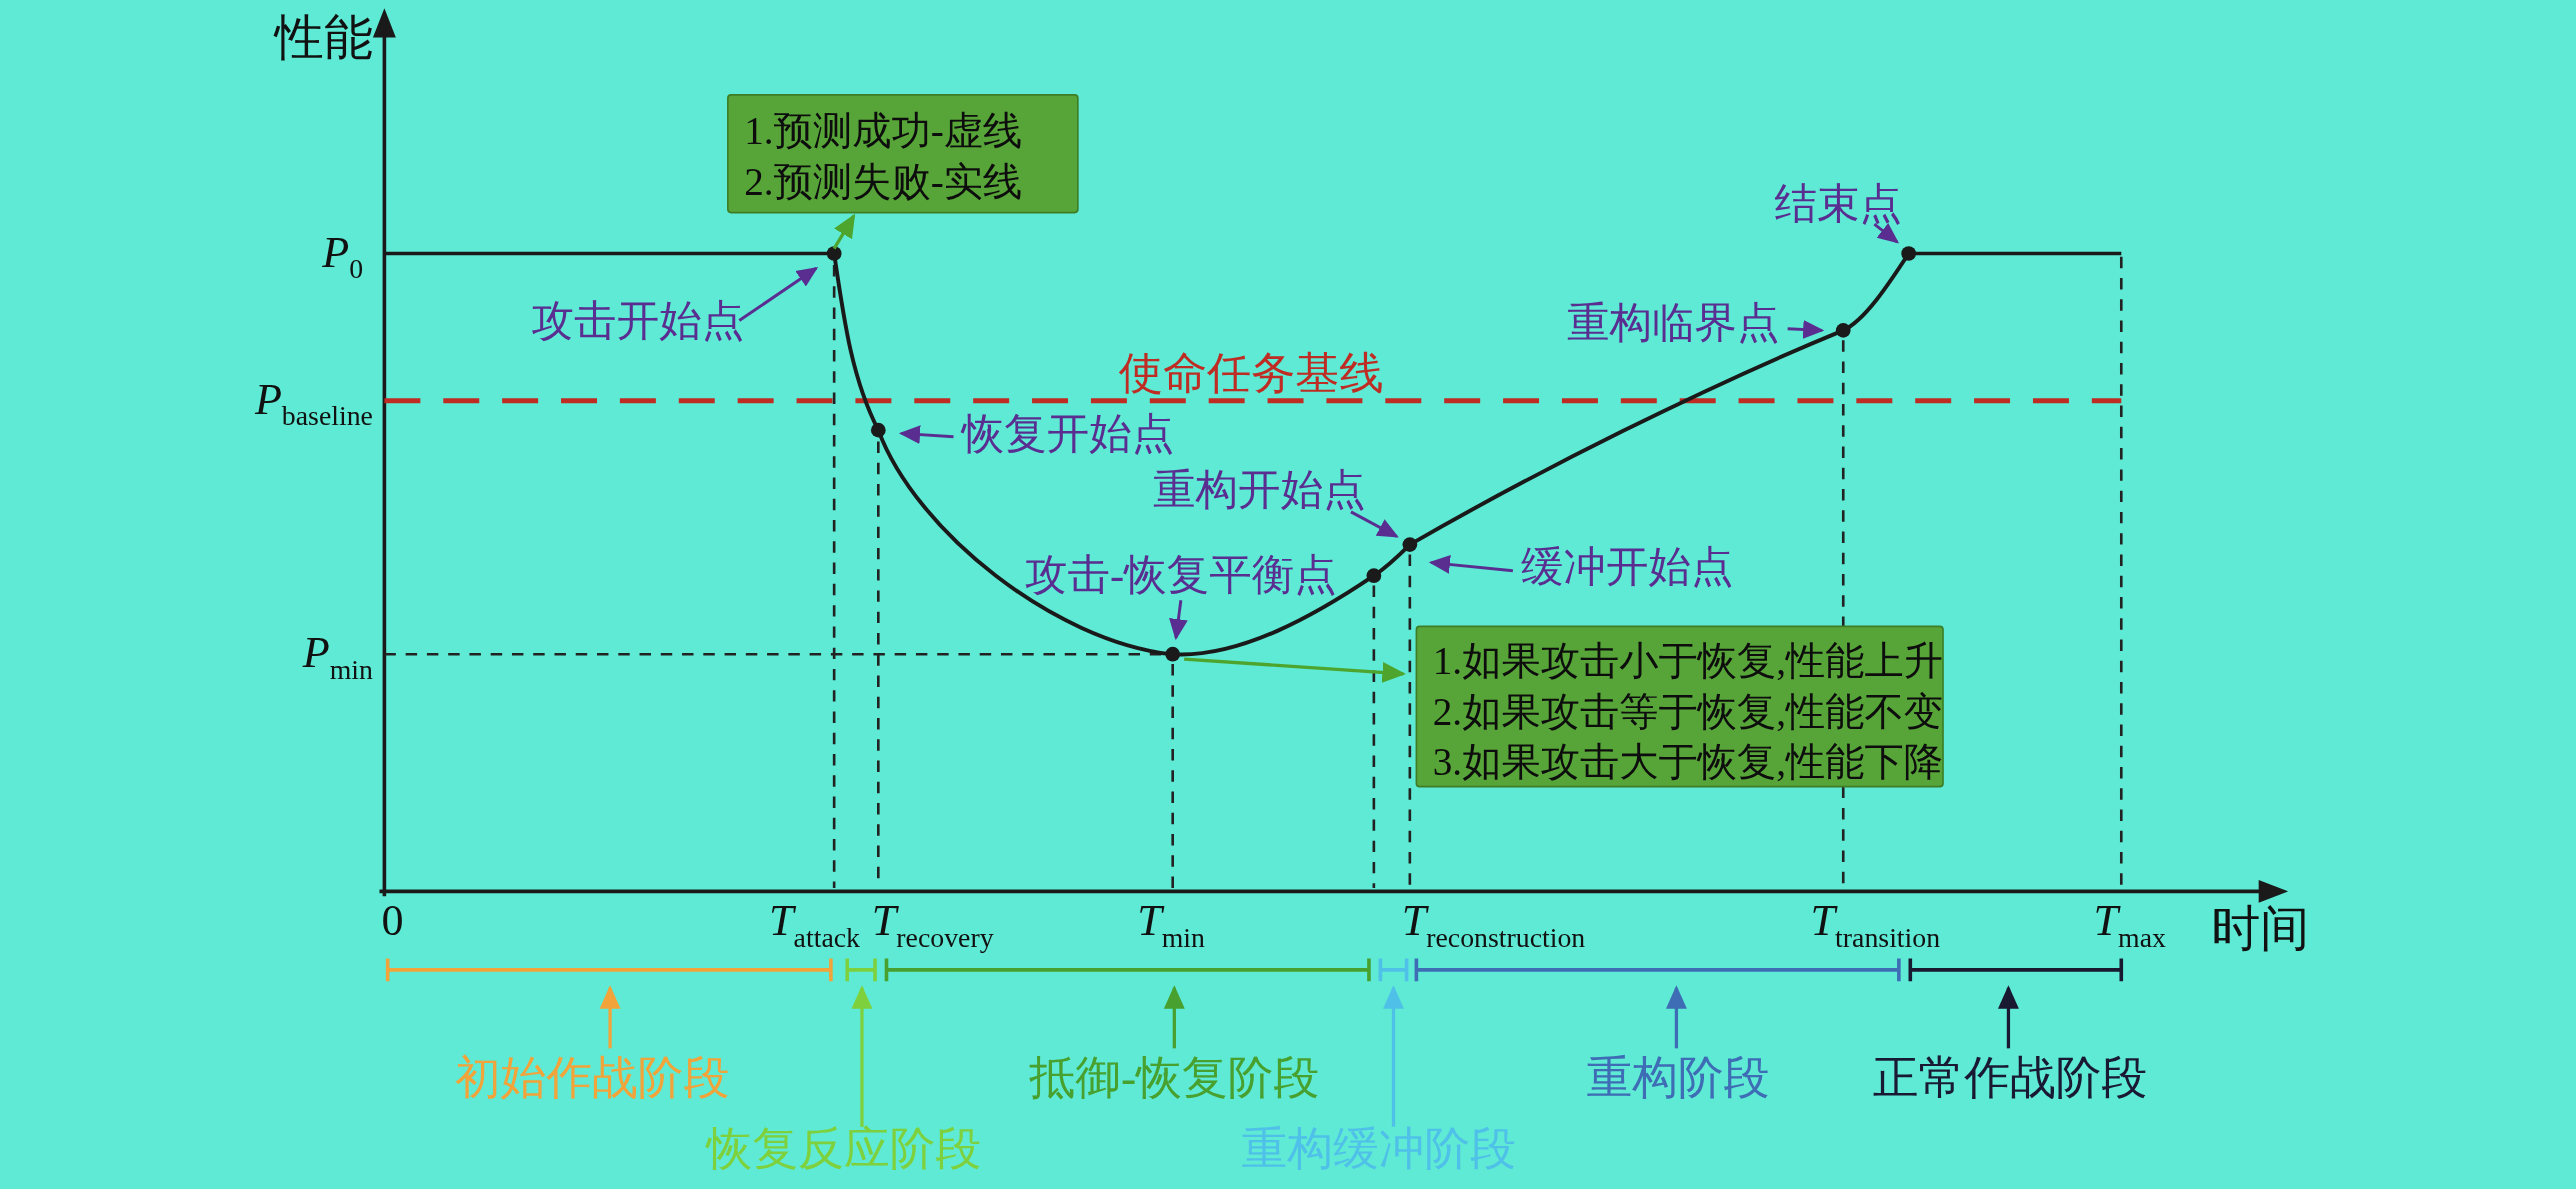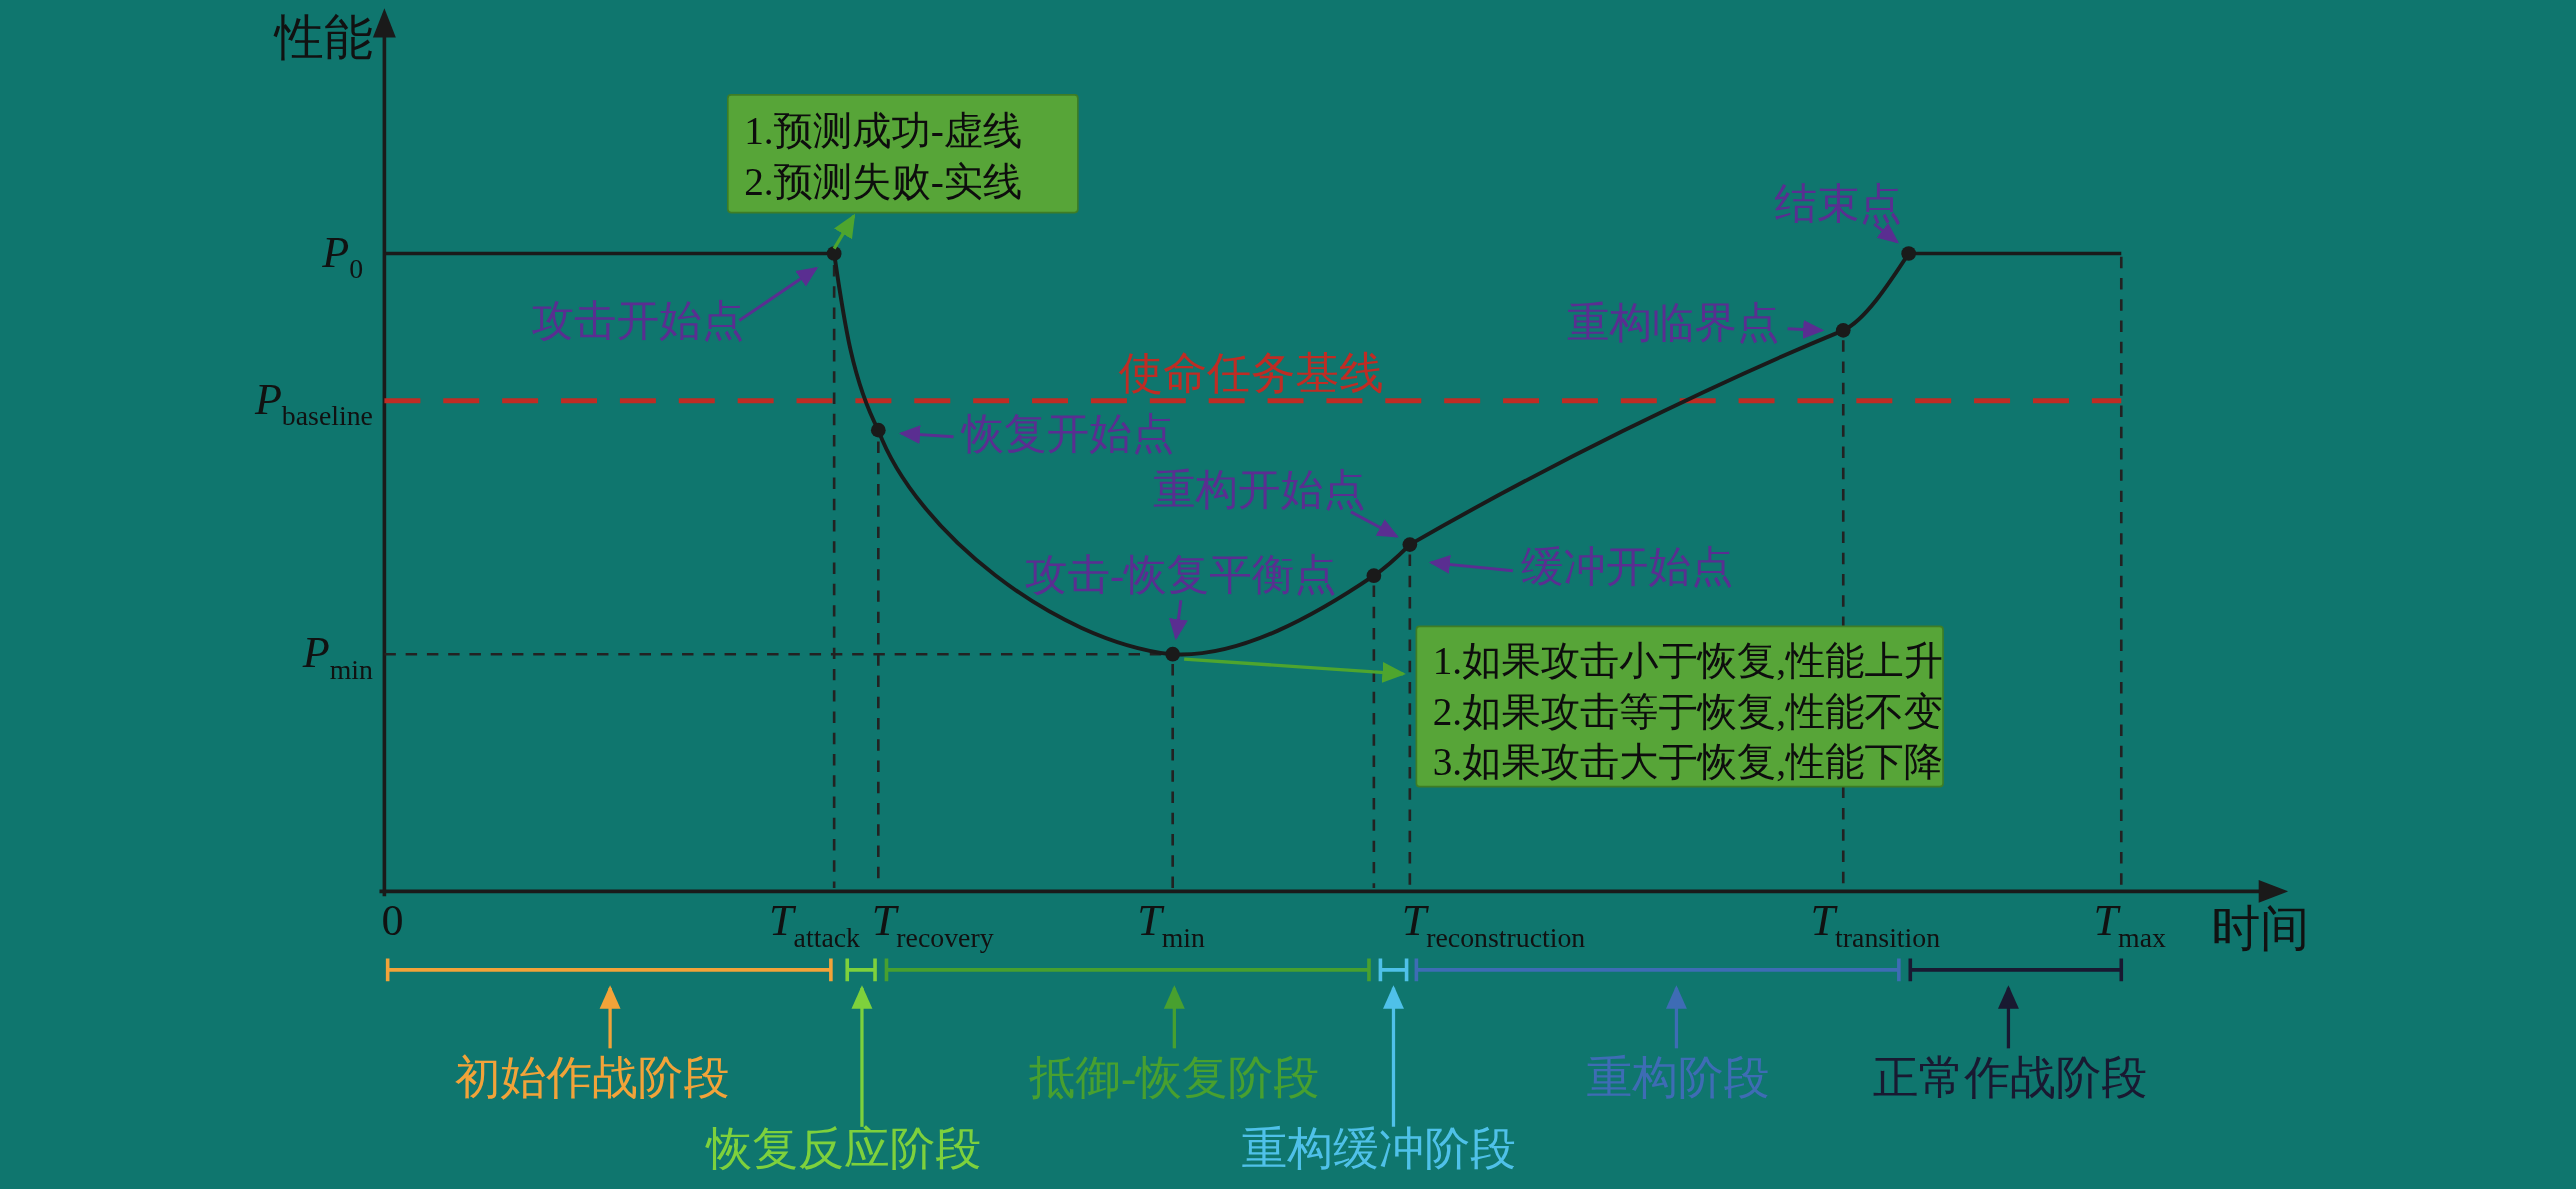--- a/index.html
+++ b/index.html
@@ -1,16 +1,16 @@
 <!DOCTYPE html>
 <html style="font-size:13px"><head>
 <meta charset="utf-8">
 <style>
   html,body{margin:0;padding:0;background:#ffffff;}
-  .stage{width:2576px;height:1189px;background:#0f766e;}
+  .stage{width:2576px;height:1189px;background:#5eead4;}
   svg{display:block;}
   text{font-family:"Liberation Serif","DejaVu Serif",serif;}
   .cjk{font-family:"Liberation Serif","DejaVu Serif",serif;font-style:normal;}
   .math{font-family:"Liberation Serif","DejaVu Serif",serif;font-style:italic;}
   .sub{font-size:17px;font-style:normal;}
   .axis-label{font-size:30px;fill:#111;}
   .tick{font-size:27px;fill:#111;}
   .pointlbl{font-size:26px;}
   .phaselbl{font-size:28px;}
   .boxtext{font-size:24px;fill:#0d0d0d;}

